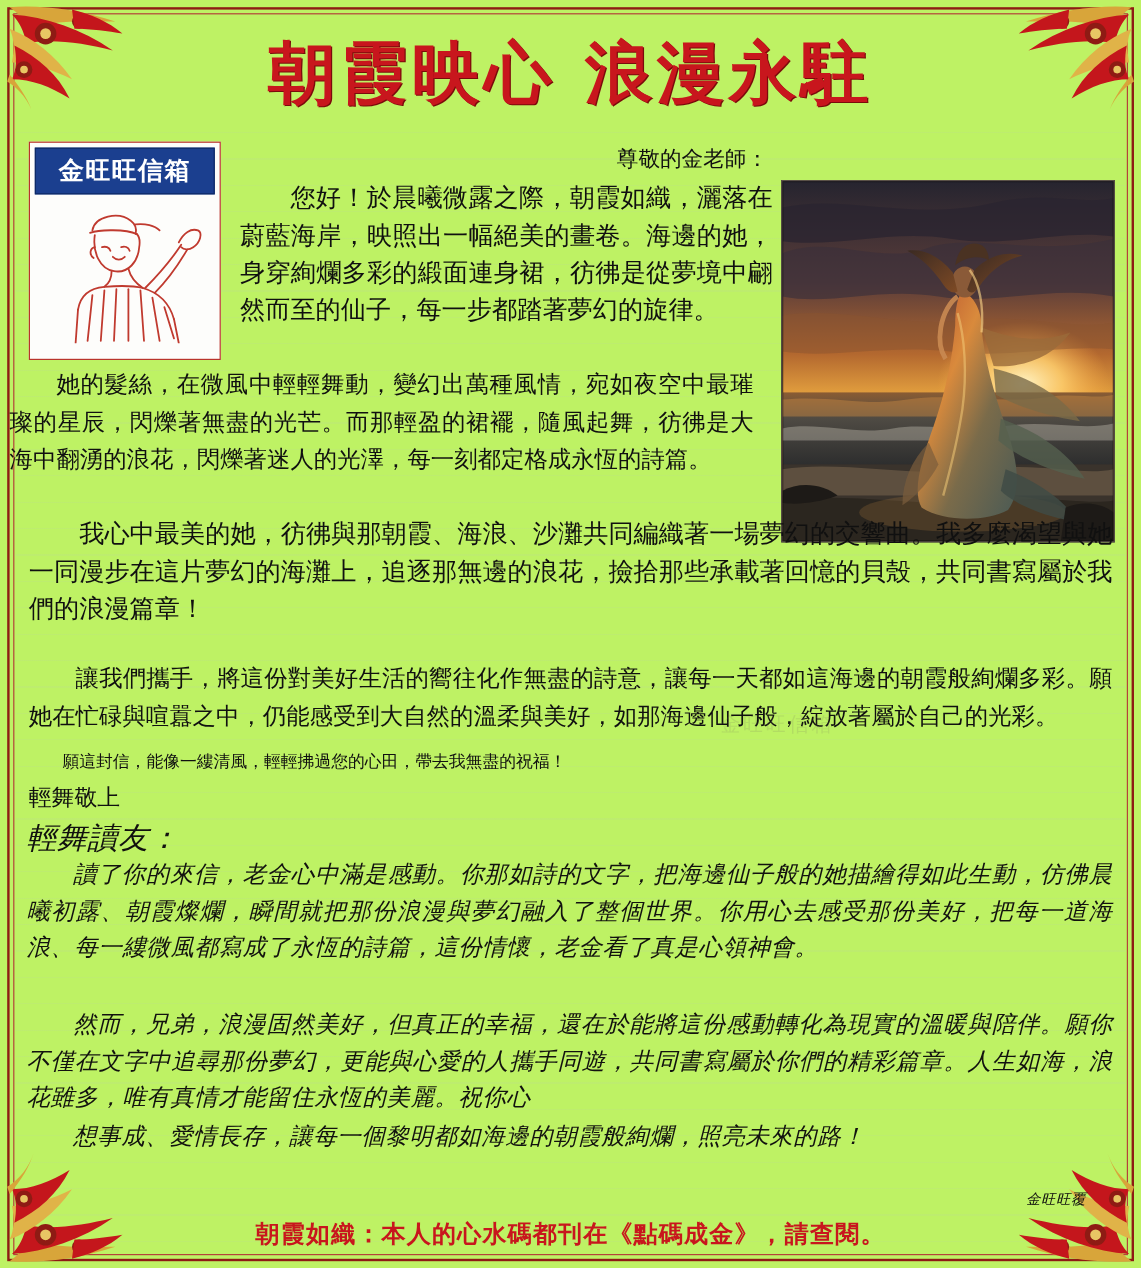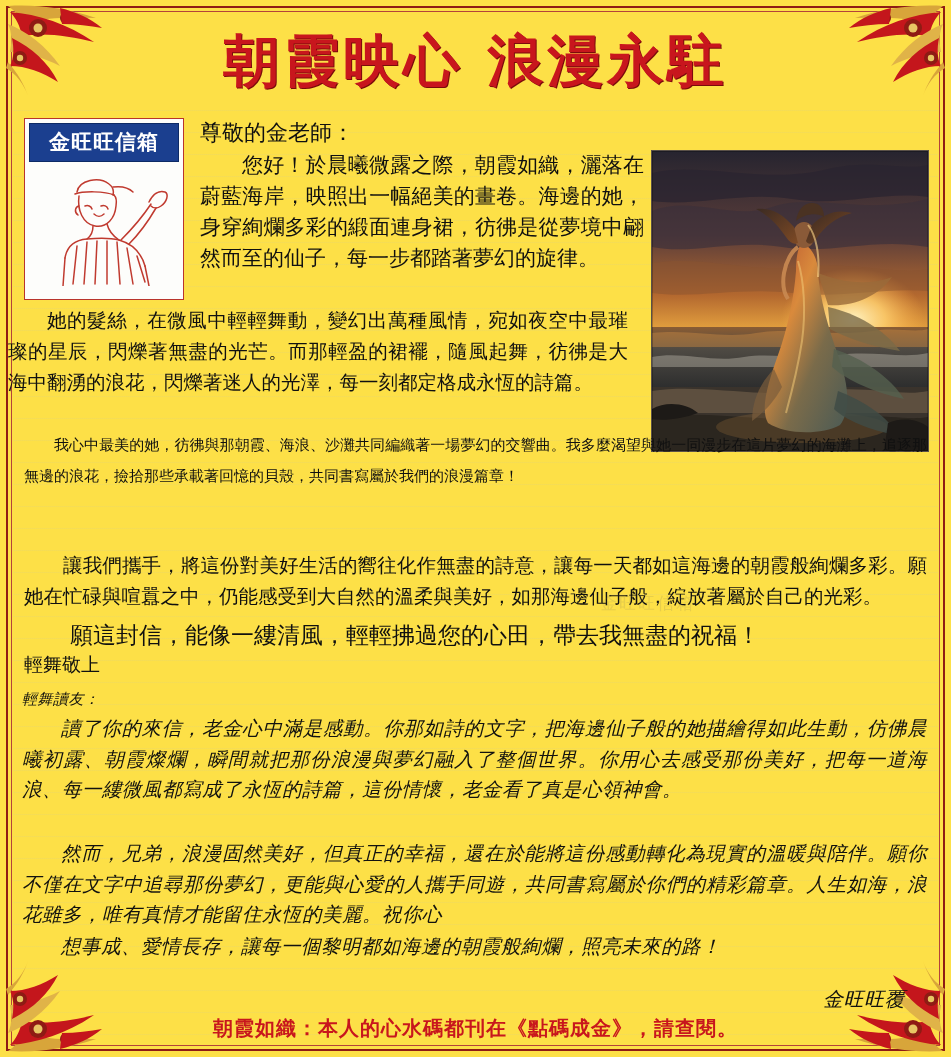--- a/index.html
+++ b/index.html
@@ -10,21 +10,21 @@
   body {
     width: 951px;
     height: 1057px;
     font-family: "Liberation Serif", serif;
     overflow: hidden;
   }
   .page {
     position: relative;
     width: 951px;
     height: 1057px;
-    background: #fde047;
+    background: #bef264;
     box-sizing: border-box;
     overflow: hidden;
   }
   
   .border-outer {
     position: absolute;
     left: 6px; top: 6px; right: 6px; bottom: 6px;
     border: 2px solid #8e1b14;
     box-sizing: border-box;
   }
@@ -122,22 +122,23 @@
   
   .letter {
     position: absolute;
     font-family: "DejaVu Serif", serif;
     color: #101010;
   }
   .salutation {
     left: 200px;
     top: 118px;
     width: 440px;
-    font-size: 22px;
+    font-size: 18px;
     line-height: 30px;
+    text-align: right;
   }
   .para-a {
     left: 200px;
     top: 150px;
     width: 444px;
     font-size: 21px;
     line-height: 31px;
     text-align: justify;
     text-indent: 2em;
     font-family: Liberation Serif, serif;
@@ -148,39 +149,39 @@
     width: 620px;
     font-size: 19.5px;
     line-height: 31px;
     text-align: justify;
     text-indent: 2em;
   }
   .para-c {
     left: 24px;
     top: 430px;
     width: 903px;
-    font-size: 15px;
+    font-size: 21px;
     line-height: 31px;
     text-align: justify;
     text-indent: 2em;
   }
   .para-d {
     left: 24px;
     top: 550px;
     width: 903px;
     font-size: 19.5px;
     line-height: 31px;
     text-align: justify;
     text-indent: 2em;
   }
   .para-e {
     left: 24px;
     top: 620px;
     width: 903px;
-    font-size: 23px;
+    font-size: 14px;
     line-height: 31px;
     text-align: justify;
     text-indent: 2em;
   }
   .sign-1 {
     position: absolute;
     left: 24px;
     top: 652px;
     width: 903px;
     font-family: Liberation Sans, sans-serif;
@@ -200,21 +201,21 @@
     font-family: "DejaVu Serif", serif;
     font-size: 19.5px;
     line-height: 30.5px;
     font-style: italic;
     letter-spacing: 0.5px;
   }
   .reply-to {
     position: absolute;
     left: 22px;
     top: 0;
-    font-size: 15px;
+    font-size: 25px;
   }
   .reply-p1 {
     position: absolute;
     left: 22px;
     top: 30px;
     width: 905px;
     text-align: justify;
     text-indent: 2em;
   }
   .reply-p2 {
@@ -232,21 +233,21 @@
     width: 905px;
     text-align: justify;
     text-indent: 2em;
   }
   .sign-2 {
     position: absolute;
     left: 0;
     top: 300px;
     width: 905px;
     text-align: right;
-    font-size: 20px;
+    font-size: 12px;
     font-style: italic;
   }
 
   
   .footer-note {
     position: absolute;
     left: 0;
     top: 1015px;
     width: 951px;
     text-align: center;

